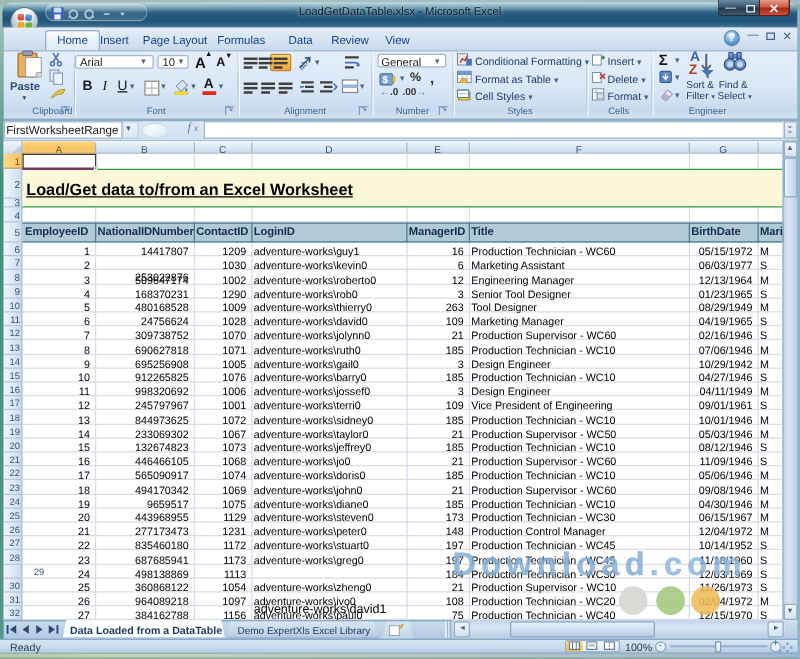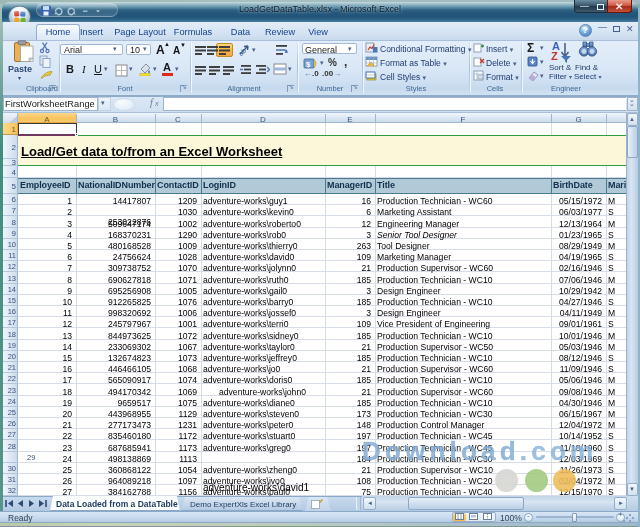--- a/index.html
+++ b/index.html
@@ -463,21 +463,21 @@
 <div class="txt" style="left:203px;top:218.6px;font-size:8.6px;color:#000;">adventure-works\roberto0</div>
 <div class="txt" style="left:311px;top:218.6px;width:60px;text-align:right;font-size:8.6px;color:#000;">12</div>
 <div class="txt" style="left:377px;top:218.6px;font-size:8.6px;color:#000;">Engineering Manager</div>
 <div class="txt" style="left:542px;top:218.6px;width:60px;text-align:right;font-size:8.6px;color:#000;">12/13/1964</div>
 <div class="txt" style="left:608px;top:218.6px;font-size:8.6px;color:#000;">M</div>
 <div class="txt" style="left:12px;top:229.79999999999998px;width:60px;text-align:right;font-size:8.6px;color:#000;">4</div>
 <div class="txt" style="left:91px;top:229.79999999999998px;width:60px;text-align:right;font-size:8.6px;color:#000;">168370231</div>
 <div class="txt" style="left:137px;top:229.79999999999998px;width:60px;text-align:right;font-size:8.6px;color:#000;">1290</div>
 <div class="txt" style="left:203px;top:229.79999999999998px;font-size:8.6px;color:#000;">adventure-works\rob0</div>
 <div class="txt" style="left:311px;top:229.79999999999998px;width:60px;text-align:right;font-size:8.6px;color:#000;">3</div>
-<div class="txt" style="left:377px;top:229.79999999999998px;font-size:8.6px;color:#000;font-style:italic;">Senior Tool Designer</div>
+<div class="txt" style="left:377px;top:229.79999999999998px;font-size:8.6px;color:#000;">Senior Tool Designer</div>
 <div class="txt" style="left:542px;top:229.79999999999998px;width:60px;text-align:right;font-size:8.6px;color:#000;">01/23/1965</div>
 <div class="txt" style="left:608px;top:229.79999999999998px;font-size:8.6px;color:#000;">S</div>
 <div class="txt" style="left:12px;top:241.0px;width:60px;text-align:right;font-size:8.6px;color:#000;">5</div>
 <div class="txt" style="left:91px;top:241.0px;width:60px;text-align:right;font-size:8.6px;color:#000;">480168528</div>
 <div class="txt" style="left:137px;top:241.0px;width:60px;text-align:right;font-size:8.6px;color:#000;">1009</div>
 <div class="txt" style="left:203px;top:241.0px;font-size:8.6px;color:#000;">adventure-works\thierry0</div>
 <div class="txt" style="left:311px;top:241.0px;width:60px;text-align:right;font-size:8.6px;color:#000;">263</div>
 <div class="txt" style="left:377px;top:241.0px;font-size:8.6px;color:#000;">Tool Designer</div>
 <div class="txt" style="left:542px;top:241.0px;width:60px;text-align:right;font-size:8.6px;color:#000;">08/29/1949</div>
 <div class="txt" style="left:608px;top:241.0px;font-size:8.6px;color:#000;">M</div>
@@ -573,21 +573,21 @@
 <div class="txt" style="left:91px;top:375.4px;width:60px;text-align:right;font-size:8.6px;color:#000;">565090917</div>
 <div class="txt" style="left:137px;top:375.4px;width:60px;text-align:right;font-size:8.6px;color:#000;">1074</div>
 <div class="txt" style="left:203px;top:375.4px;font-size:8.6px;color:#000;">adventure-works\doris0</div>
 <div class="txt" style="left:311px;top:375.4px;width:60px;text-align:right;font-size:8.6px;color:#000;">185</div>
 <div class="txt" style="left:377px;top:375.4px;font-size:8.6px;color:#000;">Production Technician - WC10</div>
 <div class="txt" style="left:542px;top:375.4px;width:60px;text-align:right;font-size:8.6px;color:#000;">05/06/1946</div>
 <div class="txt" style="left:608px;top:375.4px;font-size:8.6px;color:#000;">M</div>
 <div class="txt" style="left:12px;top:386.59999999999997px;width:60px;text-align:right;font-size:8.6px;color:#000;">18</div>
 <div class="txt" style="left:91px;top:386.59999999999997px;width:60px;text-align:right;font-size:8.6px;color:#000;">494170342</div>
 <div class="txt" style="left:137px;top:386.59999999999997px;width:60px;text-align:right;font-size:8.6px;color:#000;">1069</div>
-<div class="txt" style="left:203px;top:386.59999999999997px;font-size:8.6px;color:#000;padding-left:16px;">adventure-works\john0</div>
+<div class="txt" style="left:203px;top:386.59999999999997px;font-size:8.6px;color:#000;">adventure-works\john0</div>
 <div class="txt" style="left:311px;top:386.59999999999997px;width:60px;text-align:right;font-size:8.6px;color:#000;">21</div>
 <div class="txt" style="left:377px;top:386.59999999999997px;font-size:8.6px;color:#000;">Production Supervisor - WC60</div>
 <div class="txt" style="left:542px;top:386.59999999999997px;width:60px;text-align:right;font-size:8.6px;color:#000;">09/08/1946</div>
 <div class="txt" style="left:608px;top:386.59999999999997px;font-size:8.6px;color:#000;">M</div>
 <div class="txt" style="left:12px;top:397.8px;width:60px;text-align:right;font-size:8.6px;color:#000;">19</div>
 <div class="txt" style="left:91px;top:397.8px;width:60px;text-align:right;font-size:8.6px;color:#000;">9659517</div>
 <div class="txt" style="left:137px;top:397.8px;width:60px;text-align:right;font-size:8.6px;color:#000;">1075</div>
 <div class="txt" style="left:203px;top:397.8px;font-size:8.6px;color:#000;">adventure-works\diane0</div>
 <div class="txt" style="left:311px;top:397.8px;width:60px;text-align:right;font-size:8.6px;color:#000;">185</div>
 <div class="txt" style="left:377px;top:397.8px;font-size:8.6px;color:#000;">Production Technician - WC10</div>

